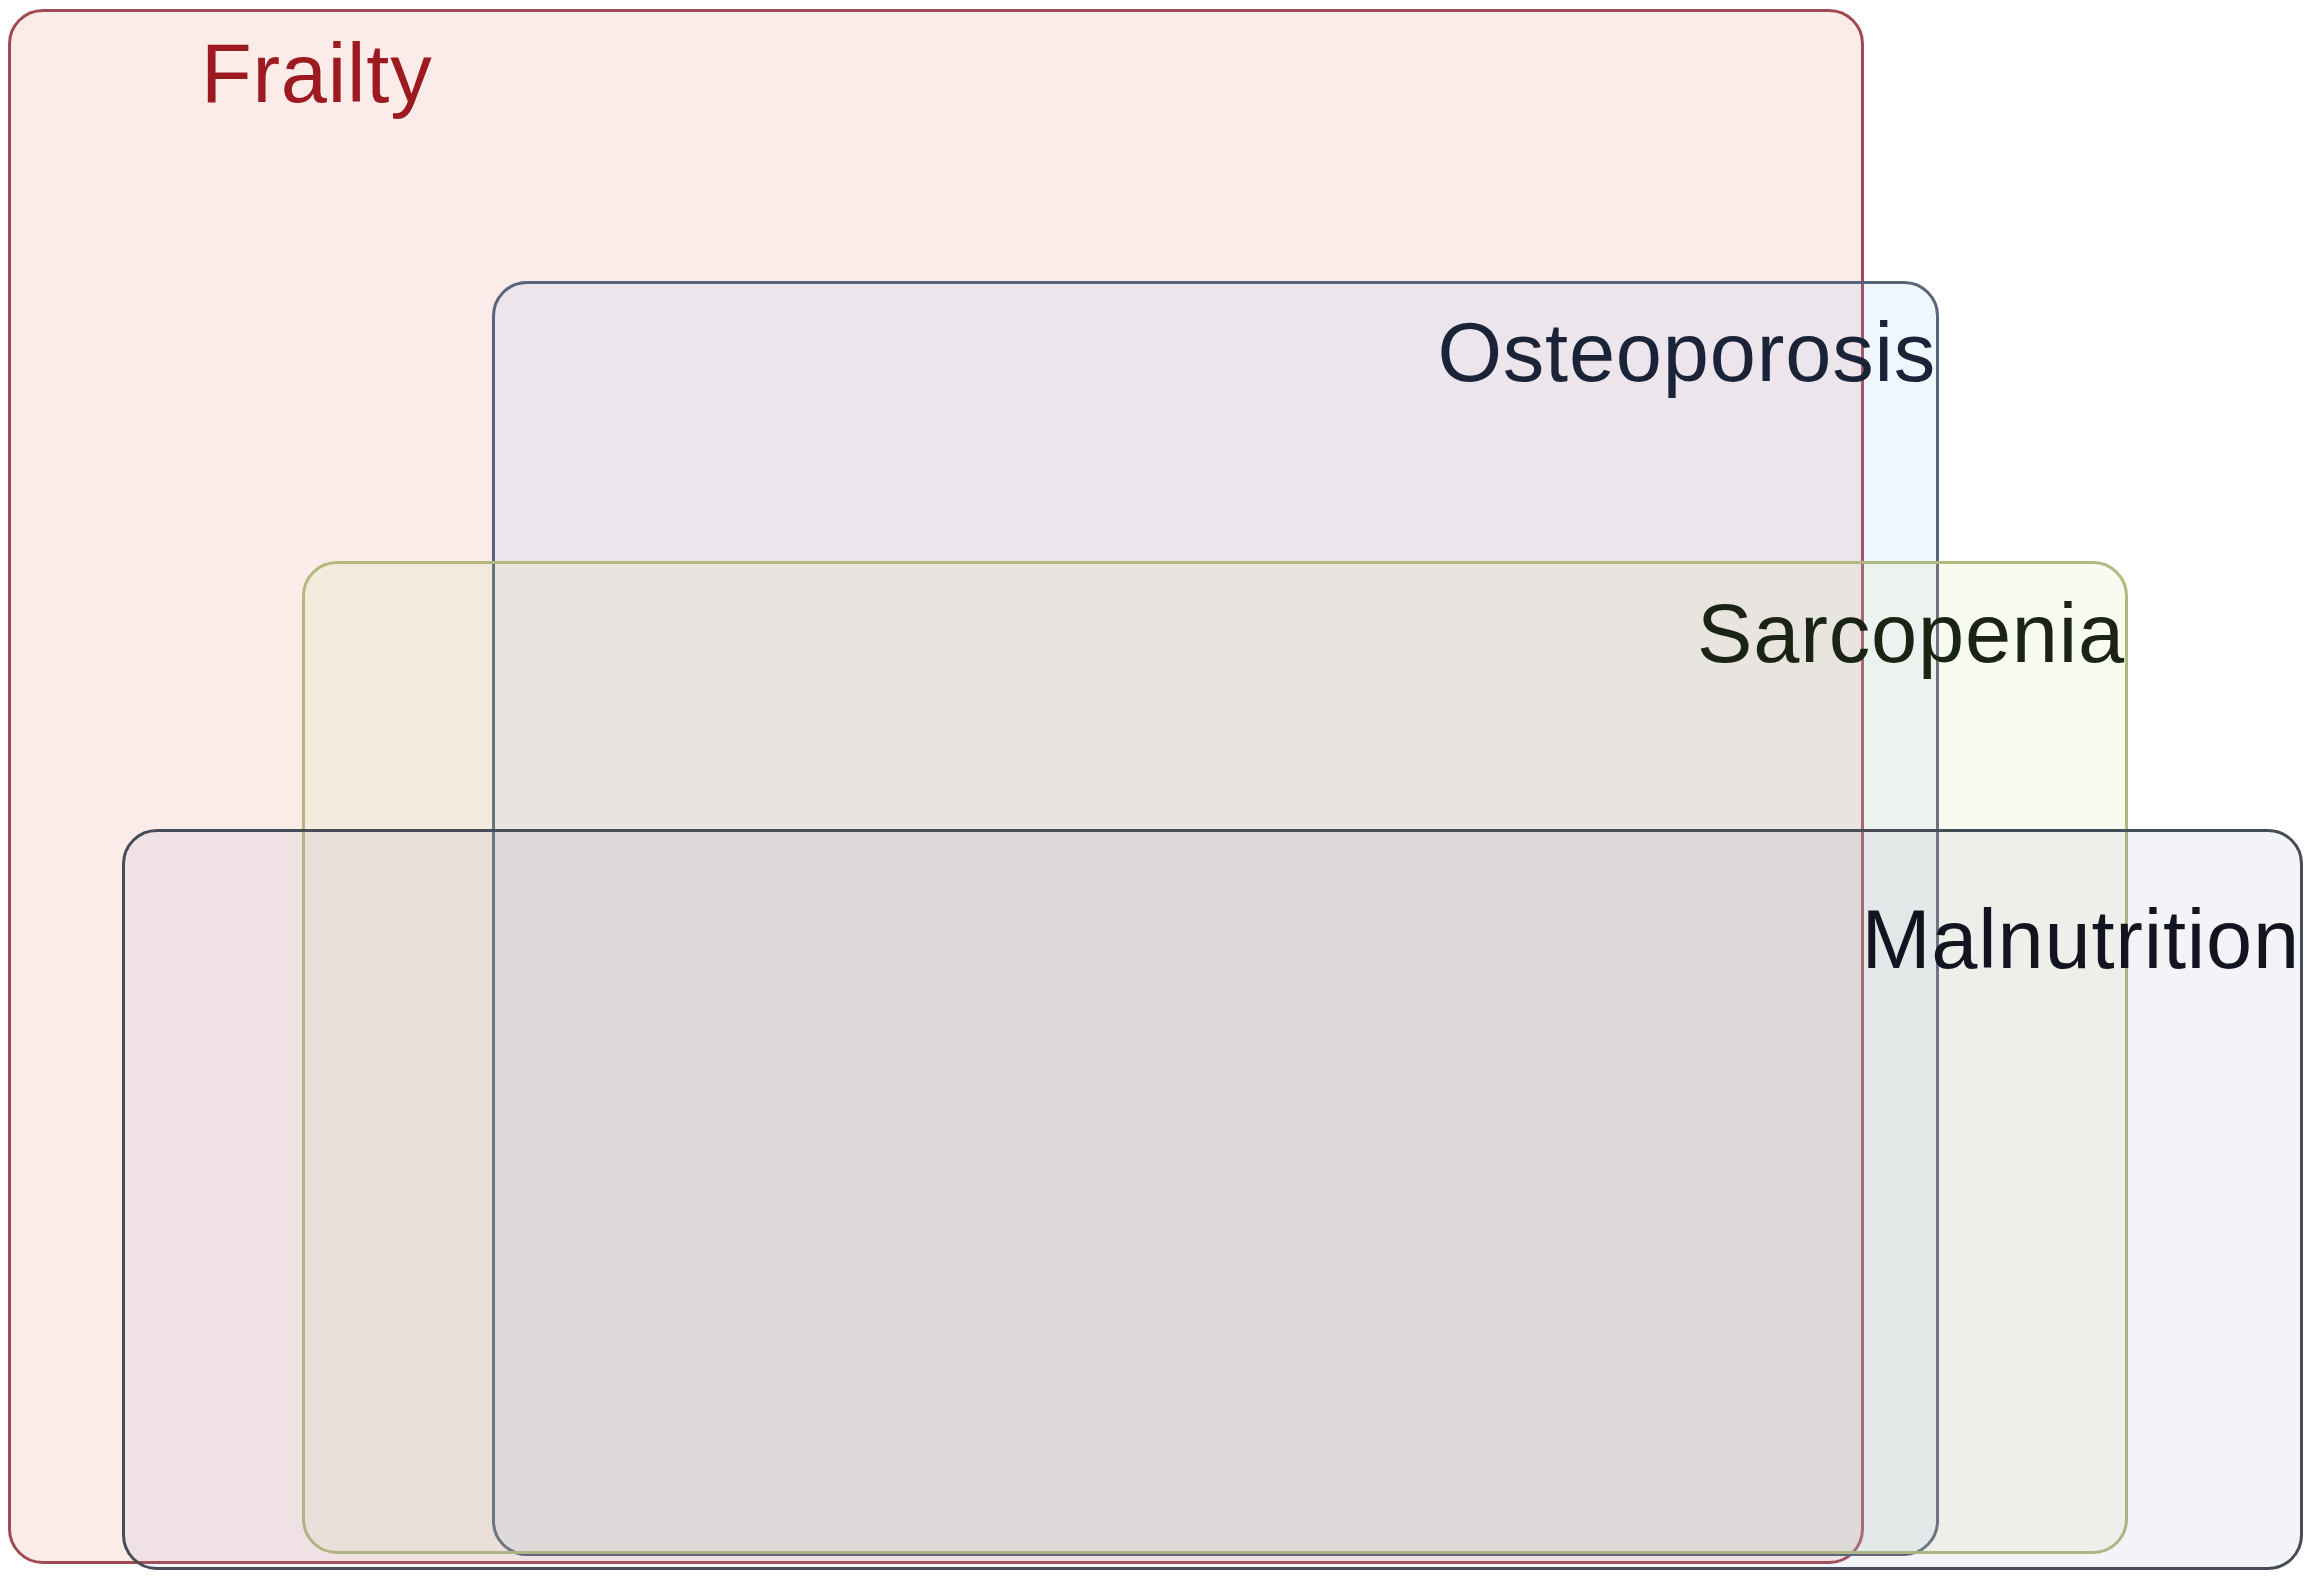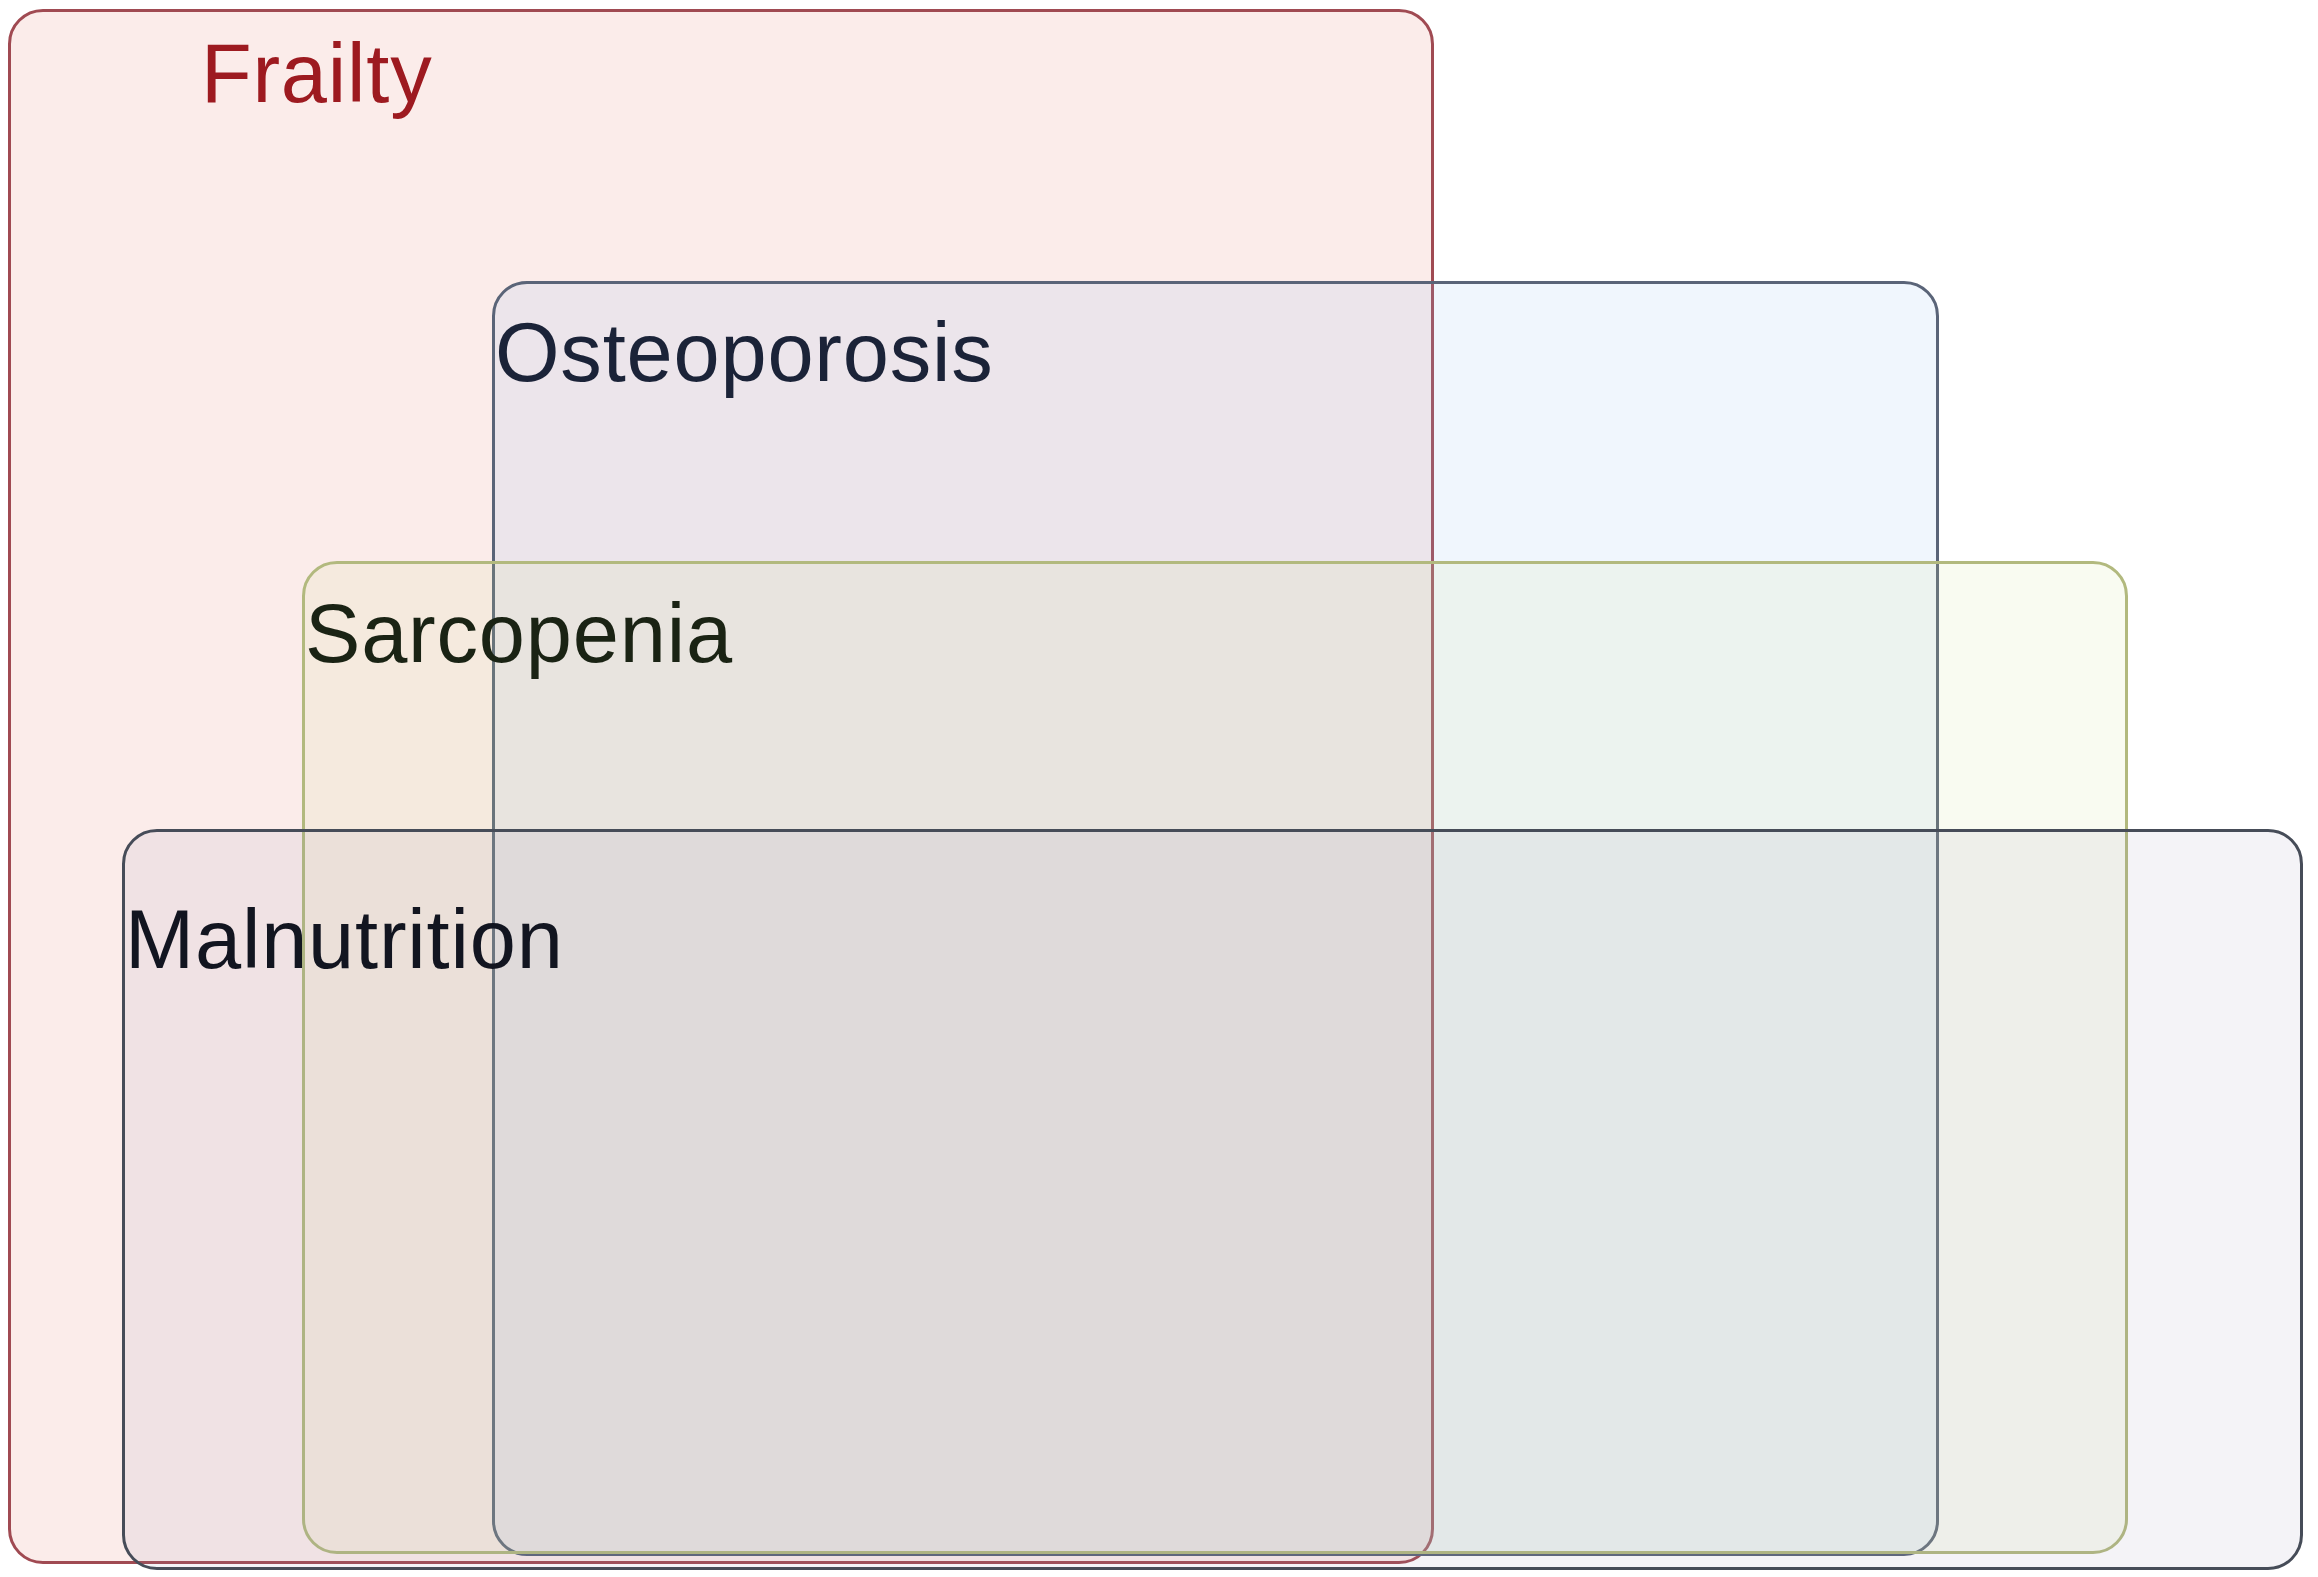--- a/index.html
+++ b/index.html
@@ -19,26 +19,26 @@
   .box-label{
     position:absolute;
     font-size:83px;
     font-weight:400;
     letter-spacing:0.8px;
     white-space:nowrap;
   }
   .centered{
     left:0;
     width:100%;
-    text-align:left;
+    text-align:right;
   }
   
   #box-frailty{
     left:7.9px; top:9.4px;
-    width:1426px; height:1555px;
+    width:1856px; height:1555px;
     background:rgba(235,170,160,0.22);
     border:3.9px solid #a04a52;
     z-index:1;
   }
   #label-frailty{ left:190px; top:14px; color:#9d1a20; }
   
   #box-osteoporosis{
     left:492px; top:281px;
     width:1447px; height:1275px;
     background:rgba(150,190,240,0.14);

